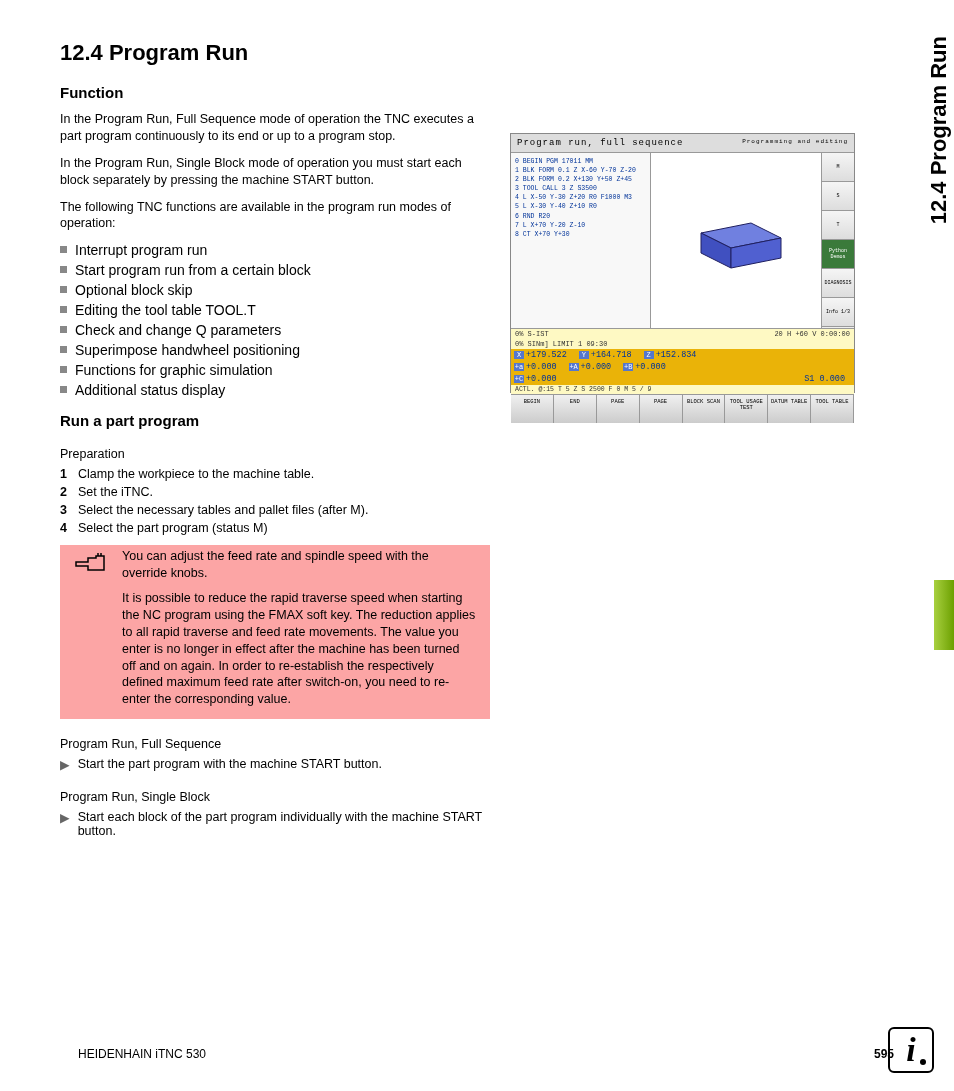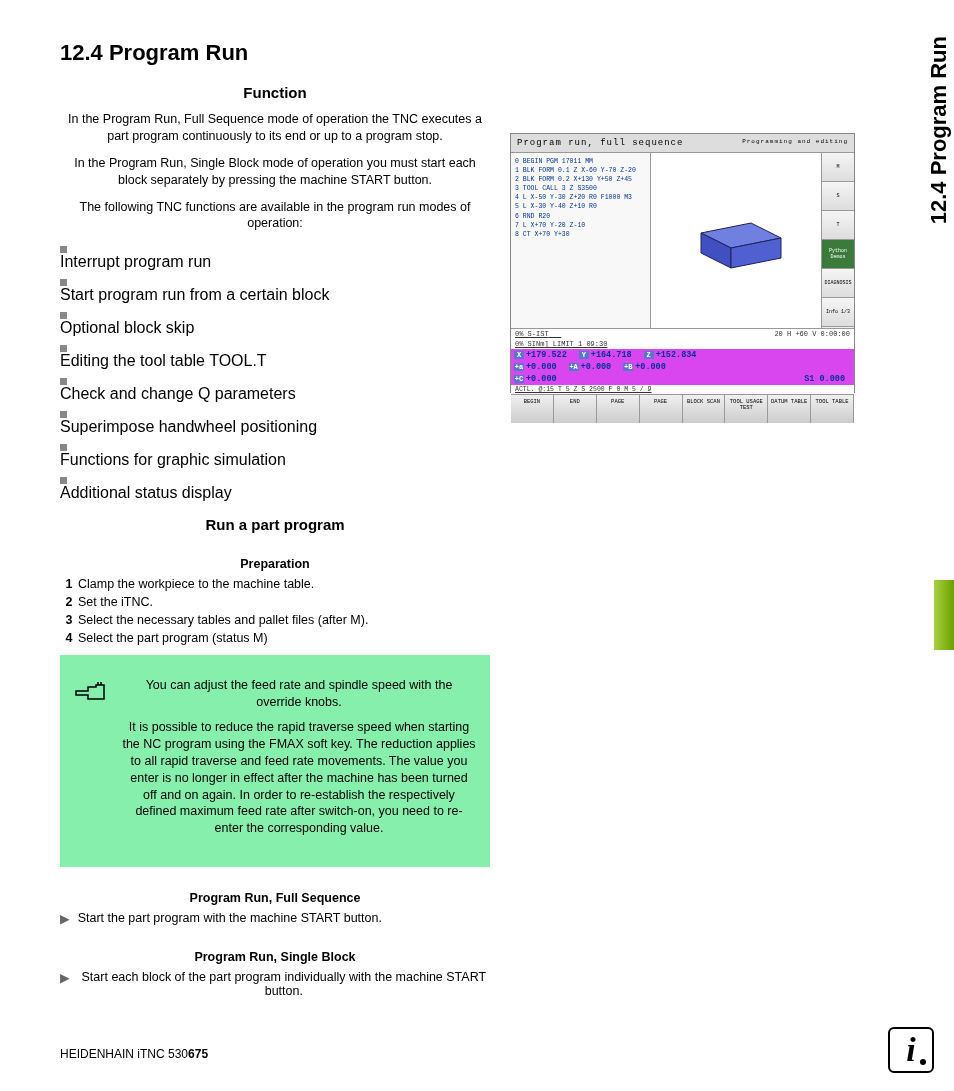--- a/index.html
+++ b/index.html
@@ -1,52 +1,52 @@
 <!DOCTYPE html>
 <html><head>
 <meta charset="utf-8">
 <style>
   * { box-sizing: border-box; margin: 0; padding: 0; }
   body { font-family: Arial, Helvetica, sans-serif; font-size: 13px; color: #000; background: #fff; width: 954px; height: 1091px; position: relative; }
   .page { padding: 40px 60px 30px 60px; position: relative; height: 100%; }
   h1 { font-size: 22px; font-weight: bold; margin-bottom: 18px; }
   h2 { font-size: 15px; font-weight: bold; margin-bottom: 10px; margin-top: 6px; }
-  h3 { font-size: 12.5px; font-weight: bold; margin-bottom: 6px; margin-top: 24px; }
+  h3 { font-size: 12.5px; font-weight: normal; margin-bottom: 6px; margin-top: 18px; }
   p { margin-bottom: 10px; line-height: 1.35; font-size: 12.5px; }
-  .content-left { width: 430px; text-align: center; }
+  .content-left { width: 430px; }
   .bullet-list { margin-bottom: 14px; margin-left: 0; }
-  .bullet-item { display: flex; align-items: flex-start; margin-bottom: 4px; font-size: 16px; flex-direction: column; }
+  .bullet-item { display: flex; align-items: flex-start; margin-bottom: 4px; font-size: 14px; }
   .bullet-sq { width: 7px; height: 7px; background:#888; margin-right:8px; margin-top:4px; flex-shrink:0; }
   .num-list { margin-bottom:10px; }
   .num-item { display:flex; margin-bottom:4px; font-size:12.5px; }
   .num { font-weight:bold; width:18px; flex-shrink:0; }
-  .note-box { background:#86efac; padding:22px 14px; display:flex; gap:14px; margin-bottom:14px; }
+  .note-box { background:#fca5a5; padding:3px 14px; display:flex; gap:14px; margin-bottom:14px; }
   .note-icon { flex-shrink:0; margin-top:2px; }
   .note-text p { margin-bottom:8px; font-size:12.5px; }
   .arrow-item { display:flex; margin-bottom:6px; font-size:12.5px; }
   .arrow { color:#666; margin-right:8px; flex-shrink:0; }
   .screenshot { position:absolute; top:133px; left:510px; width:345px; height:260px; border:1px solid #888; background:#e4e4e4; font-family:"Courier New",monospace; font-size:7px; }
   .scr-title { background:#ddd; padding:4px 6px; font-family:"Courier New",monospace; font-size:9px; letter-spacing:1px; border-bottom:1px solid #999; display:flex; justify-content:space-between; }
   .scr-body { display:flex; height:175px; }
   .scr-code { width:140px; padding:4px; background:#f8f8f8; border-right:1px solid #999; line-height:1.4; color:#003399; font-size:6.5px; }
   .scr-code div { white-space:nowrap; }
   .scr-3d { flex:1; background:#fff; position:relative; border-right:1px solid #999; }
   .cube { position:absolute; top:50px; left:40px; }
   .scr-side { width:32px; background:#eee; display:flex; flex-direction:column; }
   .side-btn { height:29px; border-bottom:1px solid #999; background:linear-gradient(#f5f5f5,#ddd); font-size:5px; display:flex; align-items:center; justify-content:center; text-align:center; }
   .scr-status { border-top:1px solid #999; }
-  .status-row { padding:1px 4px; font-size:7px; color:#333; background:#ffffff;text-decoration:underline; }
-  .coord-row { display:flex; padding:1px 3px; font-size:8.5px; color:#003399; background:#d946ef; font-weight:bold; }
+  .status-row { padding:1px 4px; font-size:7px; color:#333; background:#fef9c3; }
+  .coord-row { display:flex; padding:1px 3px; font-size:8.5px; color:#003399; background:#eab308; font-weight:normal; }
   .coord-row span { margin-right:6px; }
   .coord-row .ax { display:inline-block; width:10px; background:#5577cc; color:#fff; text-align:center; margin-right:2px; font-size:7px; }
   .scr-softkeys { display:flex; border-top:1px solid #999; }
   .softkey { flex:1; height:28px; background:linear-gradient(#f0f0f0,#ccc); border-right:1px solid #999; font-size:5.5px; text-align:center; padding-top:4px; line-height:1.1; }
   .vtab { position:absolute; right:0; top:30px; writing-mode:vertical-rl; transform:rotate(180deg); font-size:22px; font-weight:bold; padding:6px 2px; }
   .green-tab { position:absolute; right:0; top:580px; width:20px; height:70px; background:linear-gradient(90deg,#a8d040,#6ca000); }
-  .footer { position:absolute; bottom:30px; left:60px; right:60px; display:flex; justify-content:flex-start; font-size:12px; }
+  .footer { position:absolute; bottom:30px; left:78px; right:60px; display:flex; justify-content:space-between; font-size:12px; }
   .footer .pg { font-weight:bold; }
   .info-icon { position:absolute; bottom:18px; right:20px; width:46px; height:46px; border:2px solid #000; border-radius:6px; display:flex; align-items:center; justify-content:center; font-family:"Times New Roman",serif; font-size:34px; font-weight:bold; font-style:italic; }
   .info-dot { position:absolute; bottom:6px; right:6px; width:6px; height:6px; background:#000; border-radius:50%; }
 </style>
 </head>
 <body>
 
 <div class="page">
   <h1>12.4  Program Run</h1>
 
@@ -199,17 +199,17 @@
       <div class="softkey">DATUM TABLE</div>
       <div class="softkey">TOOL TABLE</div>
     </div>
   </div>
 
   <div class="vtab">12.4 Program Run</div>
   <div class="green-tab"></div>
 
   <div class="footer">
     <span>HEIDENHAIN iTNC 530</span>
-    <span class="pg">675</span>
+    <span class="pg">595</span>
   </div>
 
   <div class="info-icon">i<span class="info-dot"></span></div>
 </div>
 
 </body></html>

